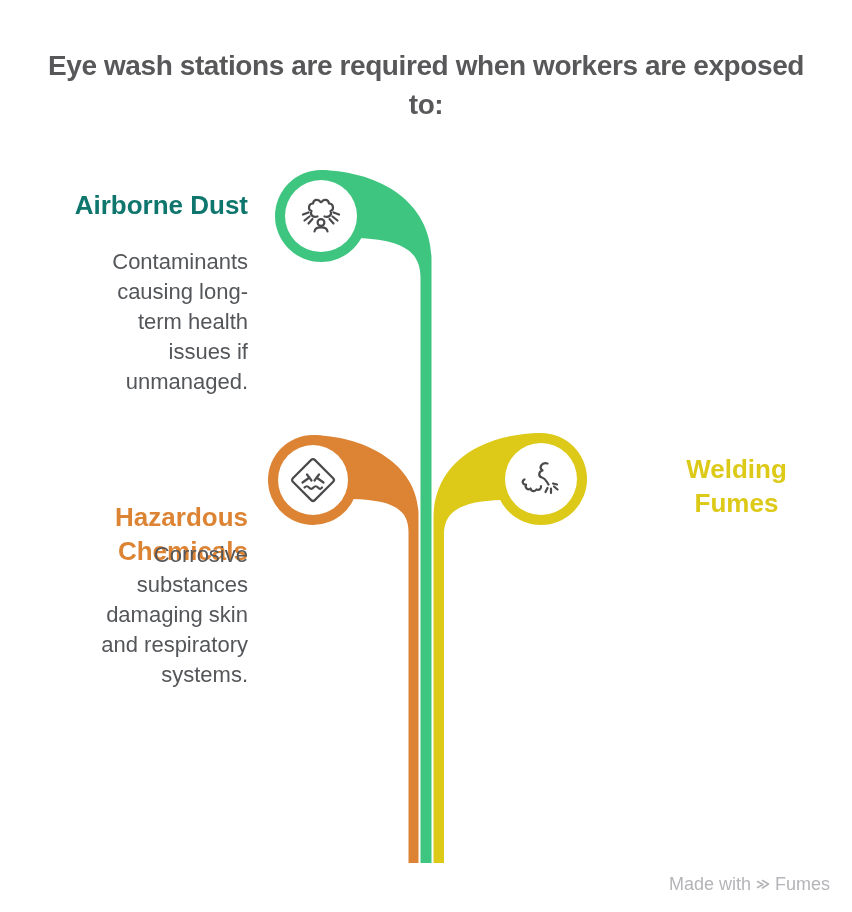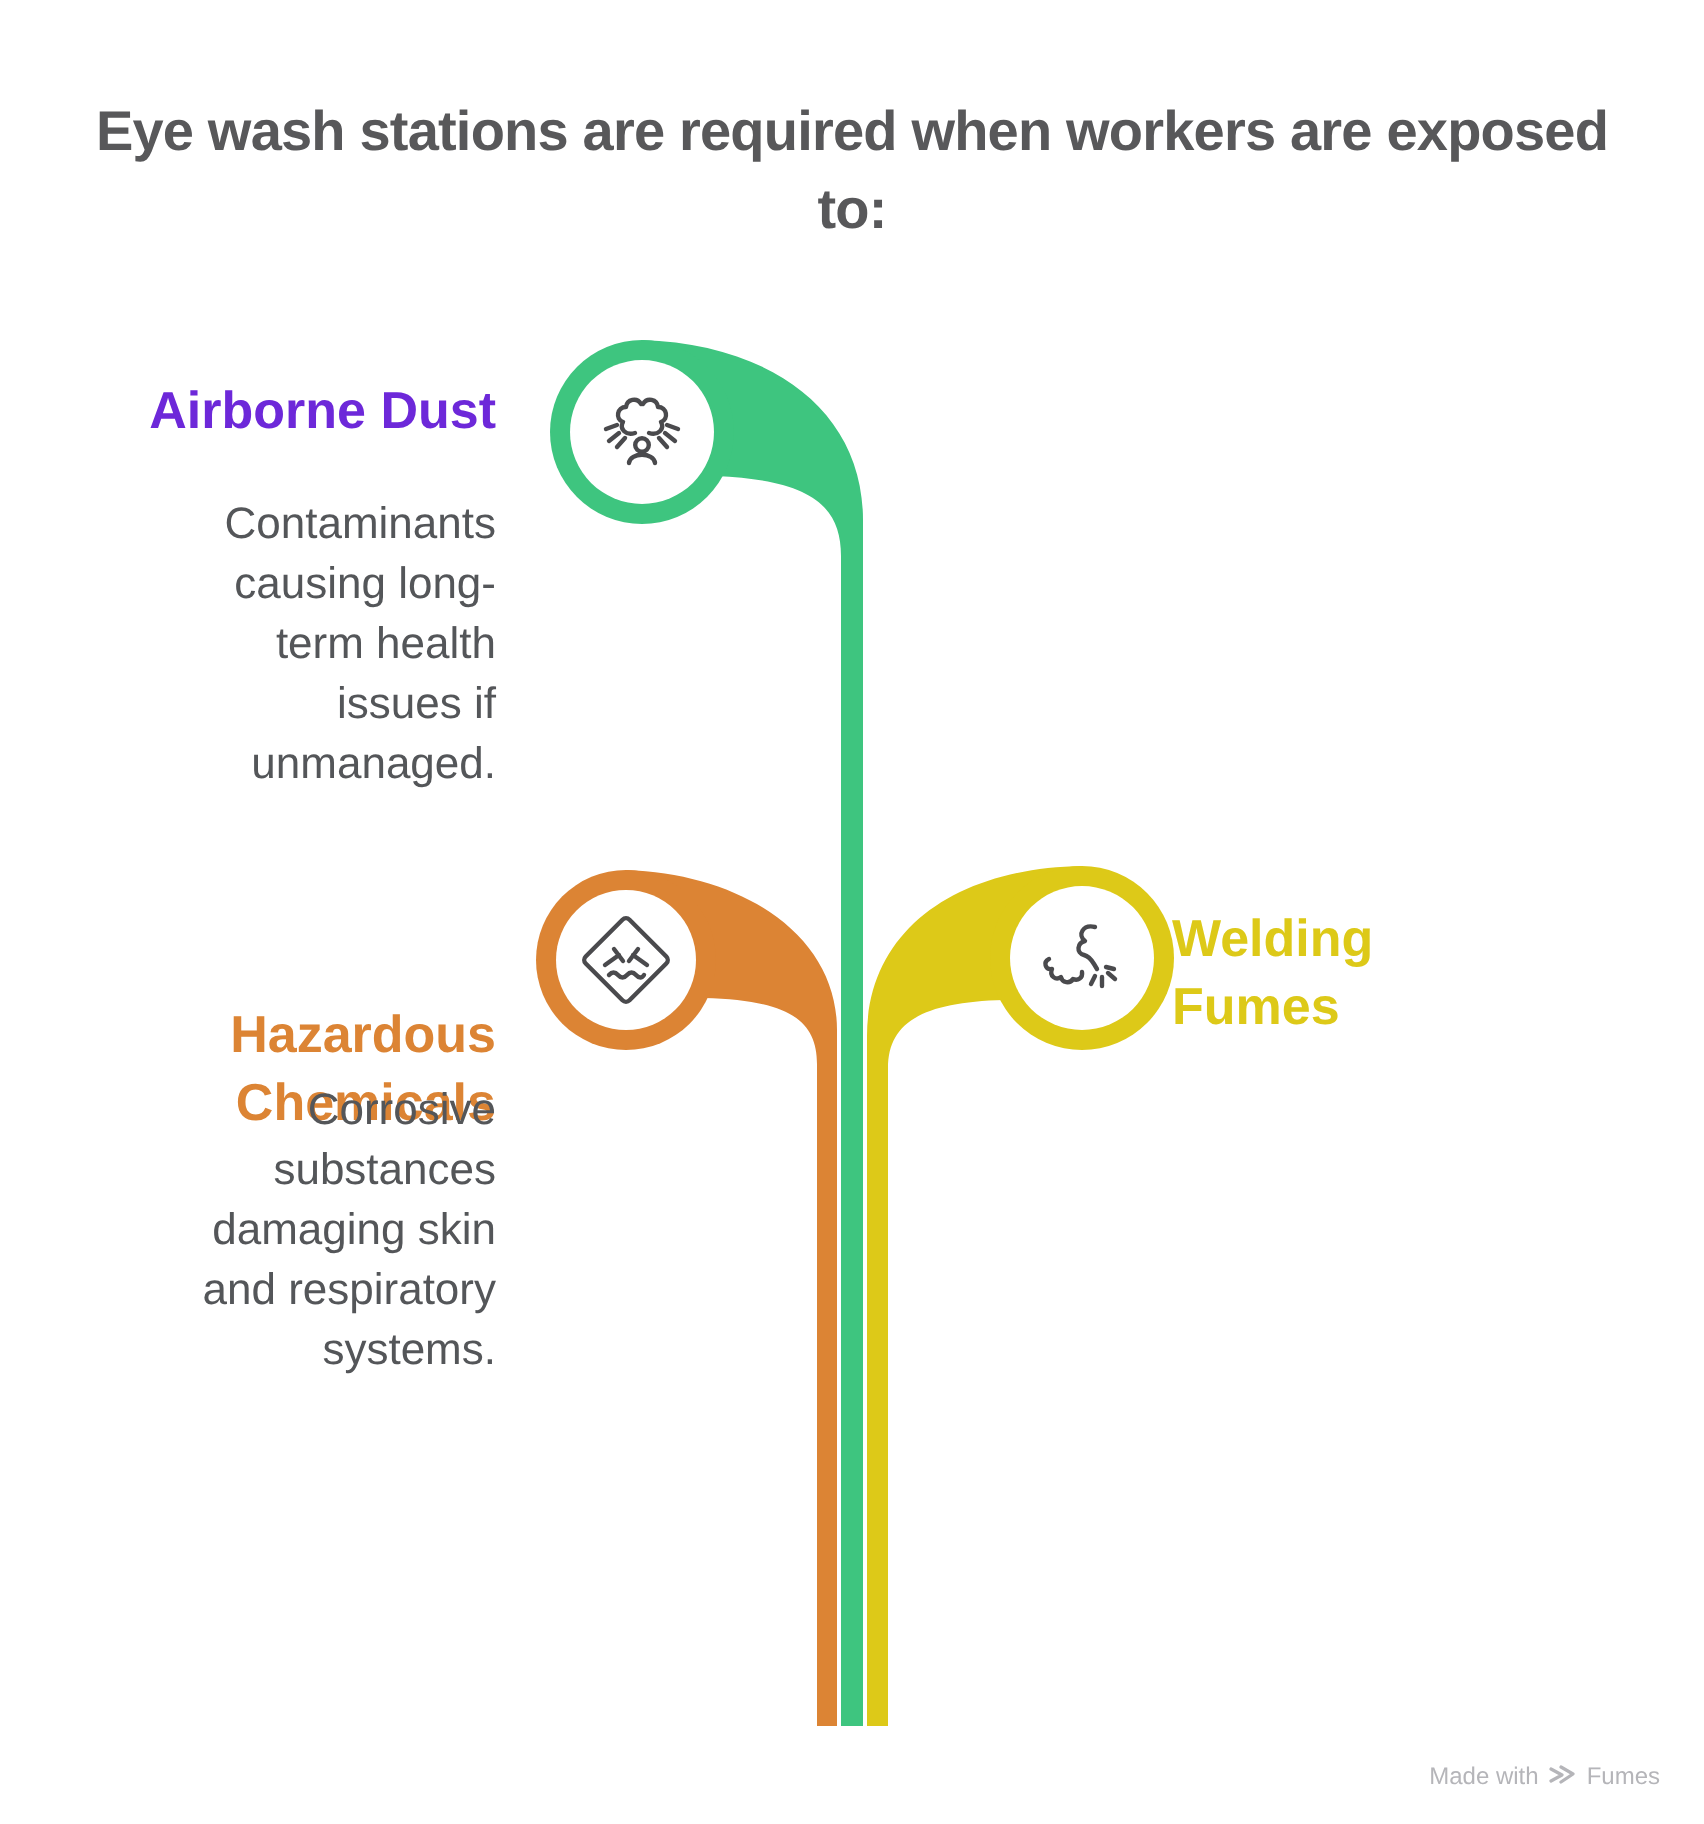--- a/index.html
+++ b/index.html
@@ -35,35 +35,35 @@
     white-space: pre-line;
   }
   .desc {
     position: absolute;
     font-size: 22px;
     font-weight: 400;
     line-height: 30px;
     white-space: pre-line;
   }
   .col-left  { left: 40px;  width: 208px; text-align: right; }
-  .col-right { left: 586px; width: 205px; text-align: left; }
+  .col-right { left: 634px; width: 205px; text-align: center; }
   .top-airborne-heading  { top: 188px; }
   .top-airborne-desc     { top: 236px; }
   .top-hazardous-heading { top: 452px; }
   .top-hazardous-desc    { top: 540px; }
   .top-welding-heading   { top: 452px; }
   .top-welding-desc      { top: 538px; }
   .watermark {
     position: absolute;
     right: 22px;
     bottom: 17px;
     display: flex;
     align-items: center;
     gap: 5px;
-    font-size: 12px;
+    font-size: 18px;
     font-weight: 400;
     margin-top: 40px;
   }
   .wm-icon { display: block; }
 </style>
 </head>
 <body>
 
 <div class="canvas">
 
@@ -103,21 +103,21 @@
         <path d="M7.5 24.5 C4.5 26 5.5 30 9 29.5 C7.5 33 11 35.5 13.5 33.5 C14 36.5 18 37 19.5 34.5 C22 35.5 24.5 34 24 31"></path>
         <path d="M30.5 8.5 C24.5 7 21.5 12.5 25.5 15.5 C21.5 16.5 21 21.5 25 22.5 C27 23 28.5 24.5 30 27 L31.5 29.5"></path>
         <path d="M30.5 33 L28.5 37 M34 33.5 L34 38 M37 31.5 L40.5 34.5 M36 28.5 L40 29.5"></path>
       </g>
     </g>
   </svg>
 
   <div class="title" style="color: rgb(88, 88, 90);">Eye wash stations are required when workers are exposed
 to:</div>
 
-  <div class="heading col-left top-airborne-heading" style="color: #6d28d9;">Airborne Dust</div>
+  <div class="heading col-left top-airborne-heading" style="color: #0f766e;">Airborne Dust</div>
   <div class="desc col-left top-airborne-desc" style="color: rgb(84, 86, 89); margin-top: 11px;">Contaminants
 causing long-
 term health
 issues if
 unmanaged.</div>
 
   <div class="heading col-left top-hazardous-heading" style="color: rgb(220, 132, 52); margin-top: 48px;">Hazardous
 Chemicals</div>
   <div class="desc col-left top-hazardous-desc" style="color: rgb(84, 86, 89);">Corrosive
 substances

